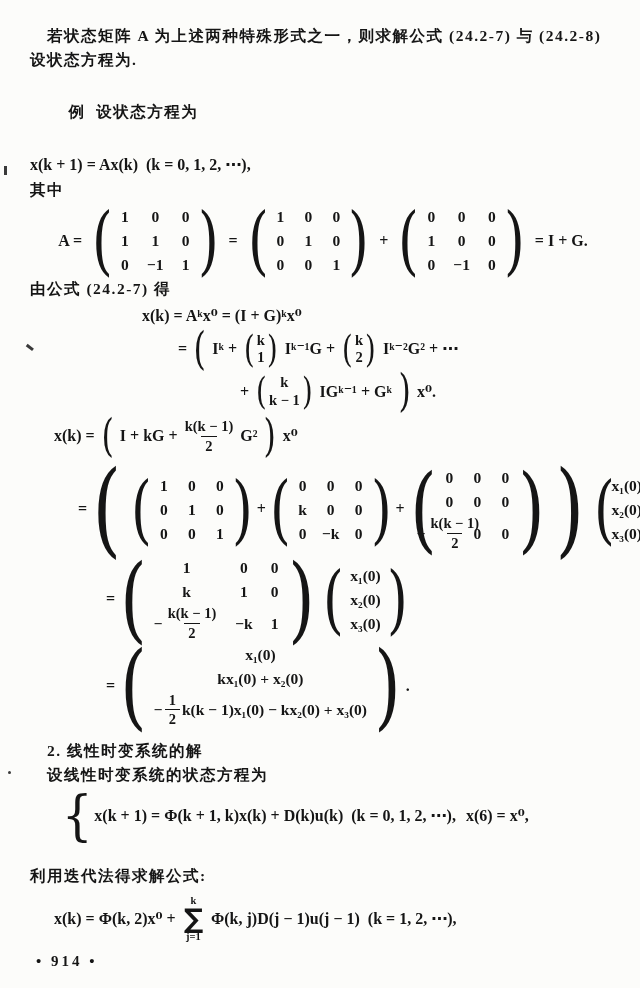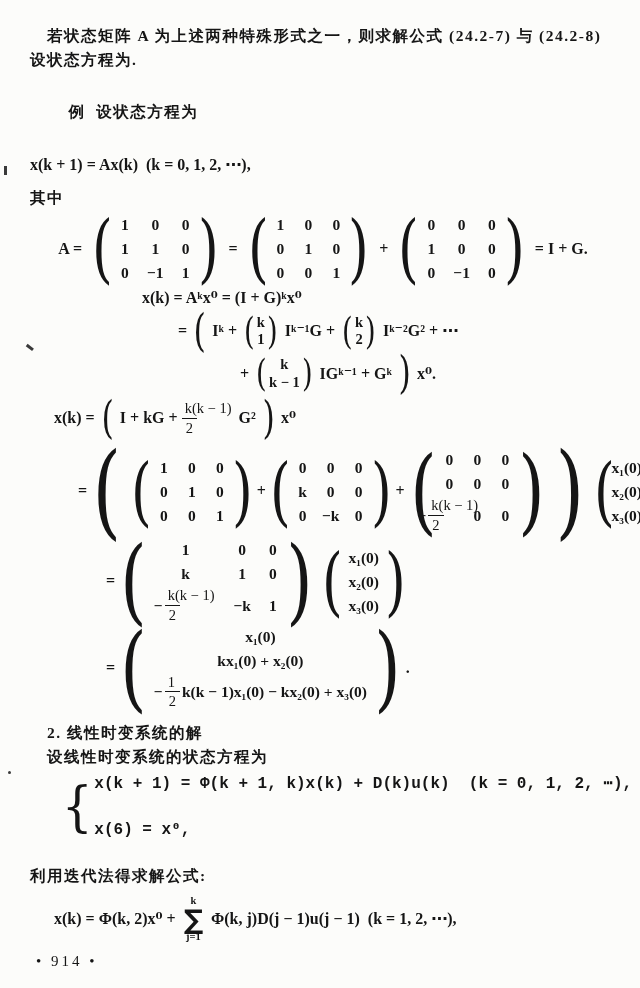--- a/index.html
+++ b/index.html
@@ -17,54 +17,54 @@
   .mcell{min-width:12px;text-align:center;line-height:21px;font-size:15.5px;font-weight:600;
          display:inline-flex;align-items:center;justify-content:center;gap:2px;white-space:pre;}
   .par{font-family:"DejaVu Serif","DejaVu Sans",serif;font-weight:400;line-height:.92;
        display:inline-block;transform:scaleX(.72);}
   .p2{font-size:44px;}
   .pb{font-size:38px;}
   .p3{font-size:74px;}
   .pf{font-size:94px;}
   .po{font-size:102px;}
   .pbr{font-size:54px;transform:scaleX(.9);}
-  .frac{display:inline-flex;flex-direction:column;align-items:flex-start;font-size:14.5px;line-height:1.15;font-weight:400;}
+  .frac{display:inline-flex;flex-direction:column;align-items:center;font-size:14.5px;line-height:1.15;font-weight:700;}
   .frac .num{padding:0 3px 1px;white-space:pre;}
   .frac .den{border-top:1.5px solid #151515;padding:1px 4px 0;white-space:pre;}
   .binomwrap{display:inline-flex;align-items:center;margin:0 1px;}
   .binom{display:inline-flex;flex-direction:column;align-items:center;font-size:14.5px;line-height:1.2;font-weight:600;}
   .binom span{white-space:pre;}
   .sum{display:inline-flex;flex-direction:column;align-items:center;line-height:1;margin:0 4px;}
   .sum .lim{font-size:10.5px;font-weight:700;white-space:pre;}
   .sum .sig{font-size:27px;line-height:.95;font-family:"DejaVu Sans",sans-serif;font-weight:600;}
   .sys{display:flex;align-items:center;}
-  .sys .lines{display:flex;flex-direction:column;gap:24px;font-family:Liberation Mono, monospace;}
+  .sys .lines{display:flex;flex-direction:row;gap:10px;}
   .gap4{gap:4px;} .gap6{gap:6px;}
-  .pagenum{position:absolute;left:36px;bottom:18px;font-size:15px;font-weight:400;letter-spacing:3px;text-align:right;}
+  .pagenum{position:absolute;left:36px;bottom:18px;font-size:15px;font-weight:700;letter-spacing:3px;text-align:right;}
   .art{position:absolute;background:#3a3a3a;}
   .art-tick{left:4px;top:166px;width:3px;height:9px;}
   .art-grave{left:26px;top:346px;width:8px;height:2.5px;transform:rotate(38deg);}
   .art-dot{left:8px;top:771px;width:3px;height:3px;border-radius:50%;}
   b{font-weight:800;}
 </style>
 </head>
 <body>
 
 <div class="page">
 
   <div class="cn indent">若状态矩阵 A 为上述两种特殊形式之一，则求解公式 (24.2-7) 与 (24.2-8)</div>
   <div class="cn">设状态方程为.</div>
 
   <div class="cn indent" style="margin-top:4px">
     <b>例</b><span>  设状态方程为</span>
   </div>
 
   <div class="math center" style="margin-top:6px">x(k + 1) = Ax(k)  (k = 0, 1, 2, ⋯),</div>
 
-  <div class="cn" style="margin-top:10px">其中</div>
+  <div class="cn" style="margin-top:2px">其中</div>
 
   <div class="mrow gap6" style="margin-top:4px;margin-bottom:2px;justify-content:center">
     <span class="math">A =</span>
     <span class="mat">
       <span class="par p3">(</span>
       <span class="mgrid" style="grid-template-columns: repeat(3, auto);">
           <span class="mcell">1</span>
           <span class="mcell">0</span>
           <span class="mcell">0</span>
           <span class="mcell">1</span>
@@ -104,20 +104,21 @@
           <span class="mcell">0</span>
           <span class="mcell">0</span>
           <span class="mcell">−1</span>
           <span class="mcell">0</span>
         </span>
       <span class="par p3">)</span>
     </span>
     <span class="math">= I + G.</span>
   </div>
 
+  <div class="cn">由公式 (24.2-7) 得</div>
 
   <div class="math" style="margin-top:4px;margin-left:112px">x(k) = Aᵏx⁰ = (I + G)ᵏx⁰</div>
 
   <div class="mrow gap4" style="margin-top:2px;margin-left:148px">
     <span class="math">=</span>
     <span class="par p2">(</span>
     <span class="math">Iᵏ +</span>
     <span class="binomwrap">
       <span class="par pb">(</span>
       <span class="binom">

